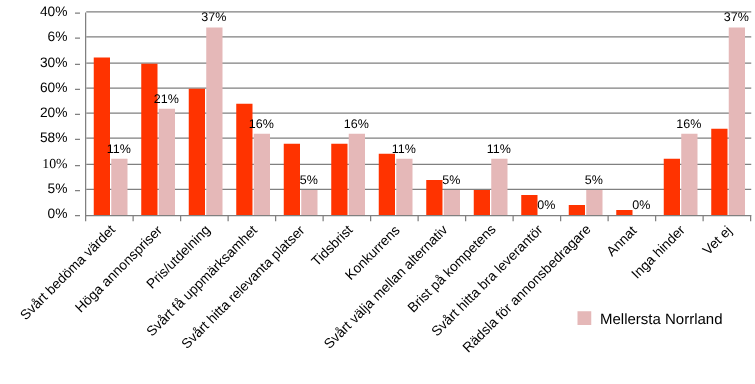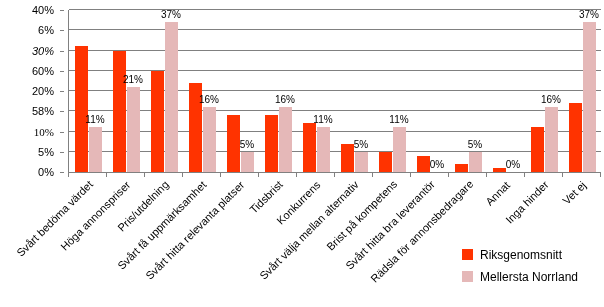--- a/index.html
+++ b/index.html
@@ -166,21 +166,21 @@
       <div class="y-tick-label" style="top: 151.75px;">5%</div>
       <div class="y-tick-mark" style="top: 151.75px;"></div>
       <div class="y-tick-label" style="top: 131.5px; font-family: Liberation Serif, serif;">10%</div>
       <div class="y-tick-mark" style="top: 131.5px;"></div>
       <div class="y-tick-label" style="top: 111.25px;">58%</div>
       <div class="y-tick-mark" style="top: 111.25px;"></div>
       <div class="y-tick-label" style="top: 91px; margin-left: 24px;">20%</div>
       <div class="y-tick-mark" style="top: 91px;"></div>
       <div class="y-tick-label" style="top: 70.75px;">60%</div>
       <div class="y-tick-mark" style="top: 70.75px;"></div>
-      <div class="y-tick-label" style="top: 50.5px; font-style: italic;">30%</div>
+      <div class="y-tick-label" style="top: 50.5px;">30%</div>
       <div class="y-tick-mark" style="top: 50.5px;"></div>
       <div class="y-tick-label" style="top: 30.25px;">6%</div>
       <div class="y-tick-mark" style="top: 30.25px;"></div>
       <div class="y-tick-label" style="top: 10px; text-align: right;">40%</div>
       <div class="y-tick-mark" style="top: 10px;"></div>
     </div>
 
   <div class="plot-area">
     <div class="gridlines-layer">
         <div class="gridline" style="bottom: 20.25px;"></div>
@@ -296,22 +296,18 @@
       <div class="cat-label" style="left: 324.532px; top: 67.468px;">Brist på kompetens</div>
       <div class="cat-label" style="left: 344.147px; top: 85.8528px;">Svårt hitta bra leverantör</div>
       <div class="cat-label" style="left: 368.712px; top: 99.2878px;">Rädsla för annonsbedragare</div>
       <div class="cat-label" style="left: 484.494px; top: 21.5061px;">Annat</div>
       <div class="cat-label" style="left: 504.109px; top: 39.8909px;">Inga hinder</div>
       <div class="cat-label" style="left: 561.201px; top: 20.799px;">Vet ej</div>
     </div>
 
   <div class="legend">
       <div class="legend-item">
-        <span class="legend-swatch" style="background: rgb(255, 51, 0);"></span>
-        <span class="legend-text">Riksgenomsnitt</span>
-      </div>
-      <div class="legend-item">
         <span class="legend-swatch" style="background: rgb(229, 184, 184);"></span>
         <span class="legend-text">Mellersta Norrland</span>
       </div>
     </div>
 
 </div>
 
 </body></html>

